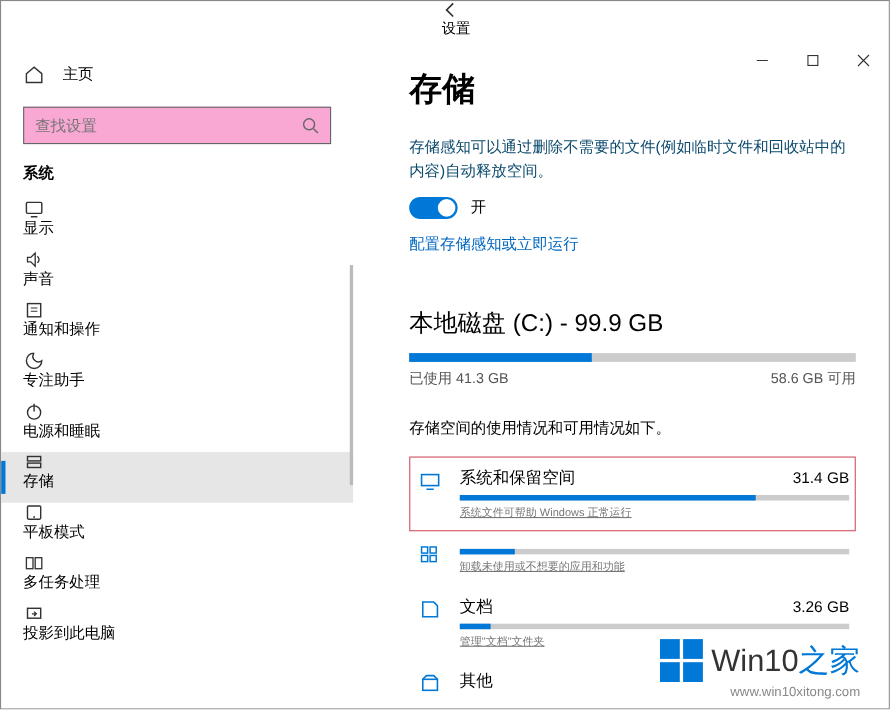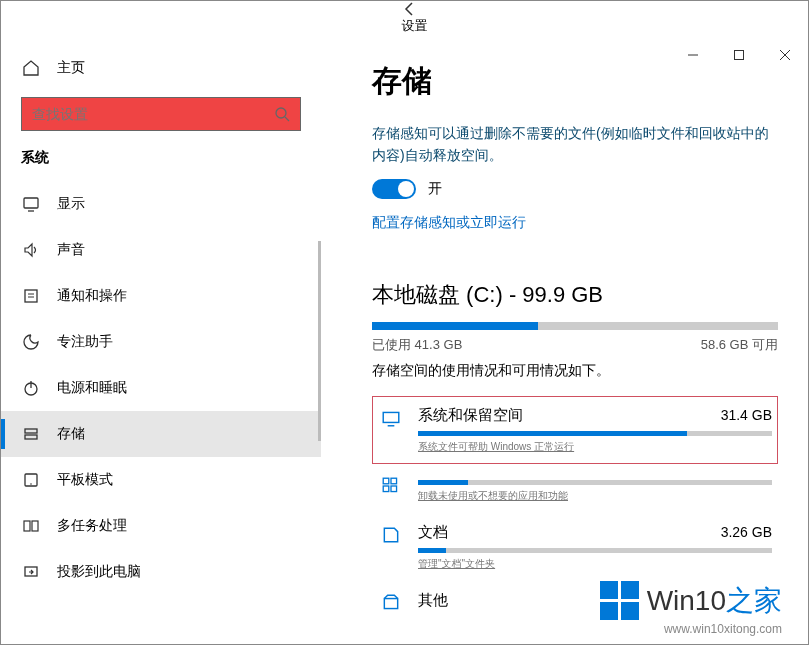--- a/index.html
+++ b/index.html
@@ -37,34 +37,35 @@
     padding: 10px 0 0 0;
     position: relative;
   }
   .home-row { display:flex; align-items:center; padding: 8px 20px; cursor:pointer; margin-bottom: 12px;}
   .home-row .icon { width:20px; margin-right:16px; display:flex; justify-content:center;}
   .home-row span.label { font-size:14px;}
   .search {
     margin: 0 20px 18px 20px;
     height: 34px;
     border: 1px solid #666;
-    background: #ef4444;
+    background: #f9a8d4;
     display:flex;
     align-items:center;
     padding: 0 10px;
   }
   .search input { border:none; outline:none; flex:1; font-size:14px; background:transparent;}
   .section-label { font-weight:600; font-size:14px; padding: 0 20px 14px 20px;}
   .nav-list { }
   .nav-item {
-    display:flex; align-items:center;
+    display:flex; align-items:flex-start;
     height: 46px;
     padding: 0 20px;
     cursor:pointer;
     position:relative;
+    flex-direction:column;
   }
   .nav-item.selected { background:#e6e6e6;}
   .nav-item.selected::before {
     content:""; position:absolute; left:0; top:8px; bottom:8px; width:4px; background:#0078d7;
   }
   .nav-item .icon { width:20px; margin-right:16px; display:flex; justify-content:center; color:#333;}
   .nav-item .label { font-size:14px; }
   .scroll-indicator {
     position:absolute; right:0; top:200px; width:3px; height:200px; background:#bbb;
   }
@@ -83,21 +84,21 @@
   .toggle::after {
     content:""; position:absolute; right:2px; top:2px; width:16px; height:16px; border-radius:50%; background:#fff;
   }
   .toggle-label { font-size:14px;}
   .link { color:#0067c0; font-size:14px; cursor:pointer; margin-bottom:30px; display:inline-block;}
   .disk-title { font-size:22px; font-weight:400; margin-bottom:12px;}
   .disk-bar {
     width:100%; height:8px; background:#ccc; position:relative; margin-bottom:6px;
   }
   .disk-bar .fill { height:100%; background:#0078d7;}
-  .disk-info { display:flex; justify-content:space-between; font-size:13px; color:#555; margin-bottom:8px;}
+  .disk-info { display:flex; justify-content:space-between; font-size:13px; color:#555; margin-bottom:28px;}
   .usage-desc { font-size:14px; margin-bottom:16px;}
   .category {
     display:flex; align-items:flex-start; padding:10px 6px; cursor:pointer;
   }
   .category.highlighted { border:1px solid #d05060; padding:9px 5px;}
   .cat-icon { width:26px; margin-right:14px; margin-top:2px; color:#0078d7; display:flex; justify-content:center;}
   .cat-body { flex:1; }
   .cat-top { display:flex; justify-content:space-between; align-items:baseline;}
   .cat-name { font-size:15px;}
   .cat-size { font-size:14px;}

